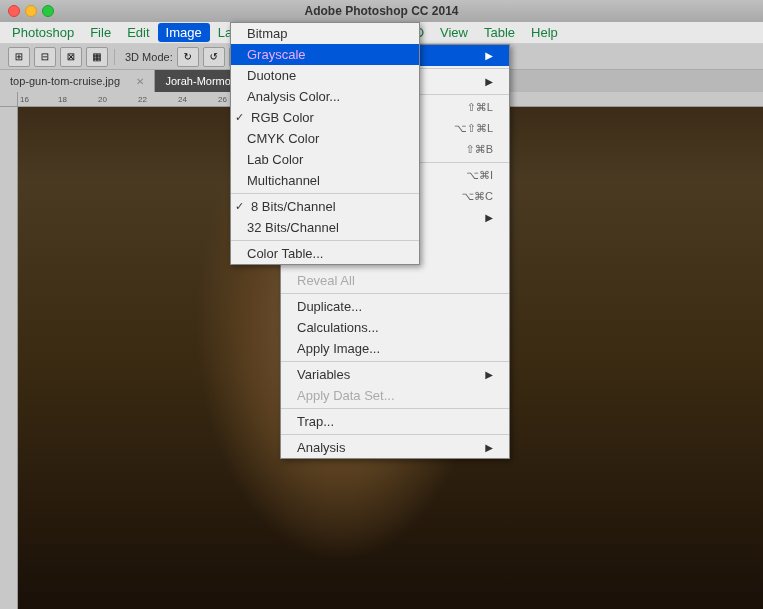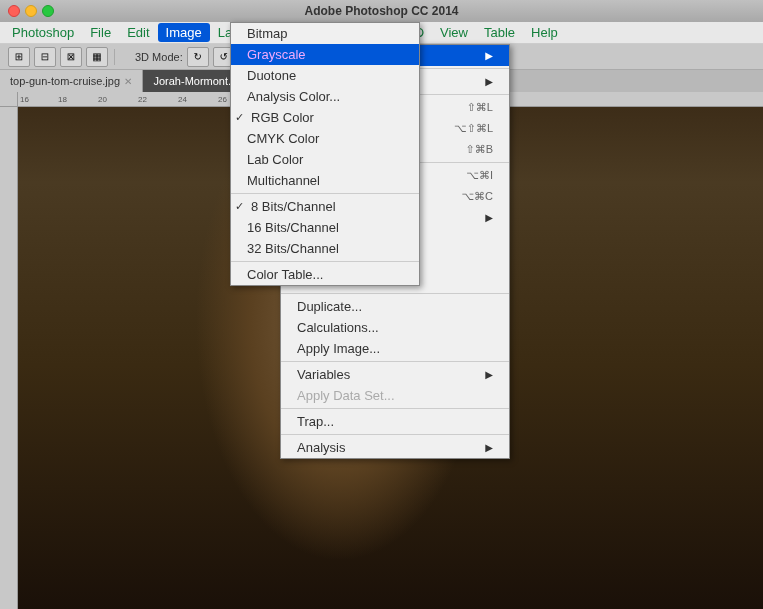--- a/index.html
+++ b/index.html
@@ -105,40 +105,40 @@
     }
     .toolbar-separator {
       width: 1px;
       height: 16px;
       background: #aaa;
       margin: 0 2px;
     }
     .toolbar-mode {
       font-size: 11px;
       color: #333;
-      margin-left: 14px;
+      margin-left: 4px;
     }
 
     
     .tab-bar {
       position: absolute;
       top: 70px; left: 0; right: 0;
       height: 22px;
       background: #b8b8b8;
       display: flex;
       align-items: center;
       z-index: 100;
     }
     .tab {
       height: 22px;
       padding: 0 10px;
       font-size: 11px;
       display: flex;
       align-items: center;
-      gap: 4px;
+      gap: 16px;
       cursor: pointer;
       border-right: 1px solid #999;
     }
     .tab.active {
       background: #4a4a4a;
       color: white;
     }
     .tab.inactive {
       background: #c8c8c8;
       color: #333;
@@ -454,22 +454,19 @@
   </div>
   <div class="dropdown-item">
     <span>Multichannel</span>
   </div>
   <div class="dropdown-separator"></div>
   <div class="dropdown-item" style="position:relative; padding-left:20px;">
     <span class="bits-submenu-check">✓</span>
     <span>8 Bits/Channel</span>
   </div>
   <div class="dropdown-item">
-    <span>16 Bits/Channel</span>
-  </div>
-  <div class="dropdown-item">
     <span>32 Bits/Channel</span>
   </div>
   <div class="dropdown-separator"></div>
   <div class="dropdown-item">
     <span>Color Table...</span>
   </div>
 </div>
 
 </body></html>

